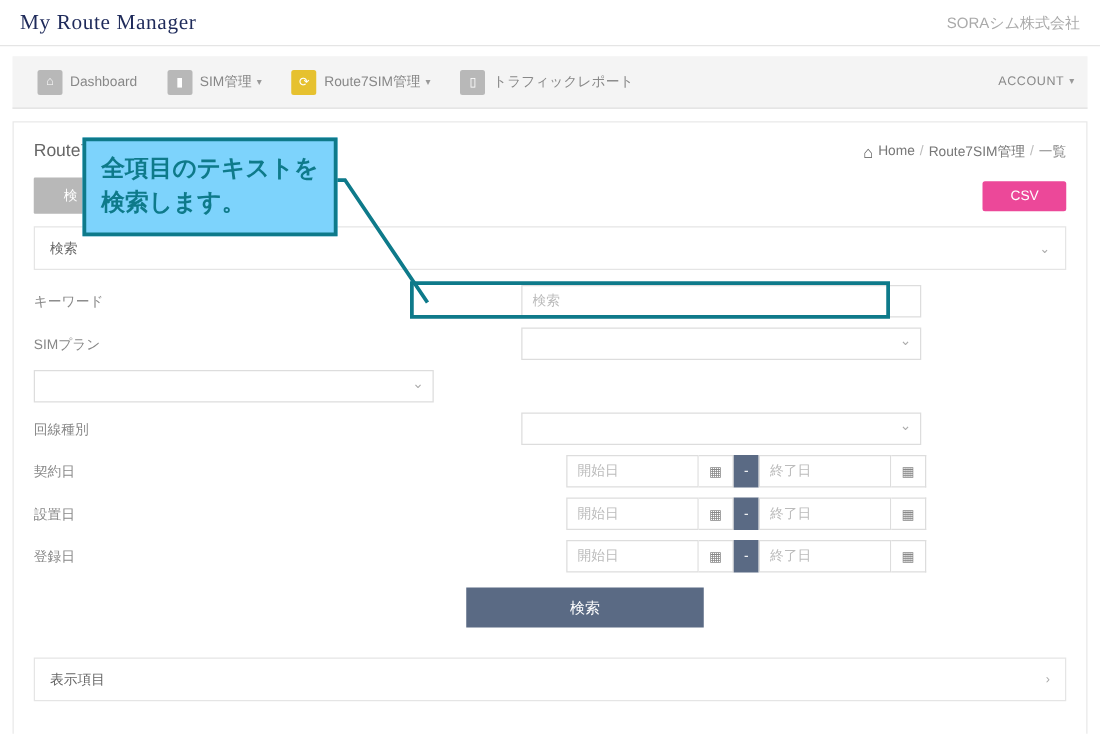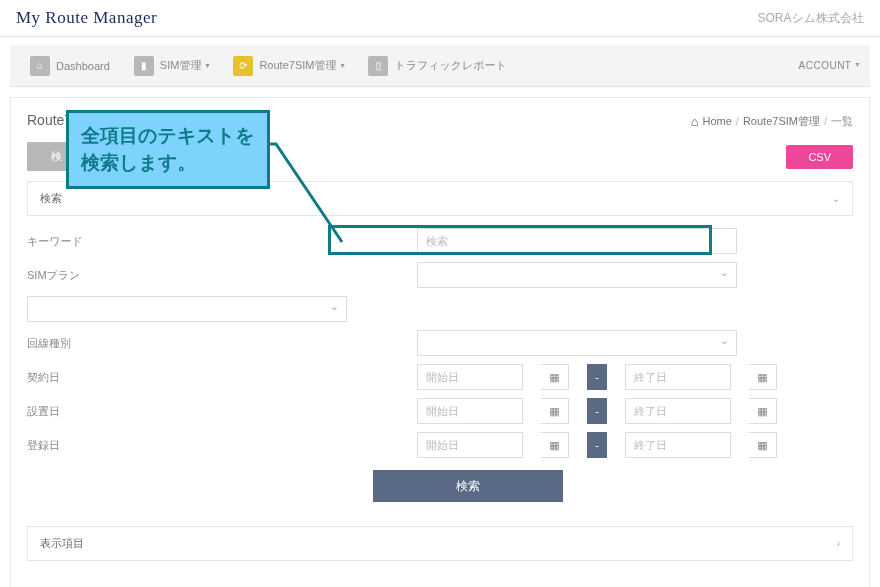--- a/index.html
+++ b/index.html
@@ -181,21 +181,22 @@
     position: absolute;
     right: 8px;
     top: 4px;
     font-size: 11px;
     color: #aaa;
     pointer-events: none;
   }
   .date-group {
     display: flex;
     align-items: flex-end;
-    gap: 18px;
+    gap: 0;
+    margin-left: 36px;
   }
   .date-input {
     width: 106px;
     height: 26px;
     border: 1px solid #ddd;
     padding: 0 8px;
     font-size: 11px;
     color: #aaa;
   }
   .date-icon {

